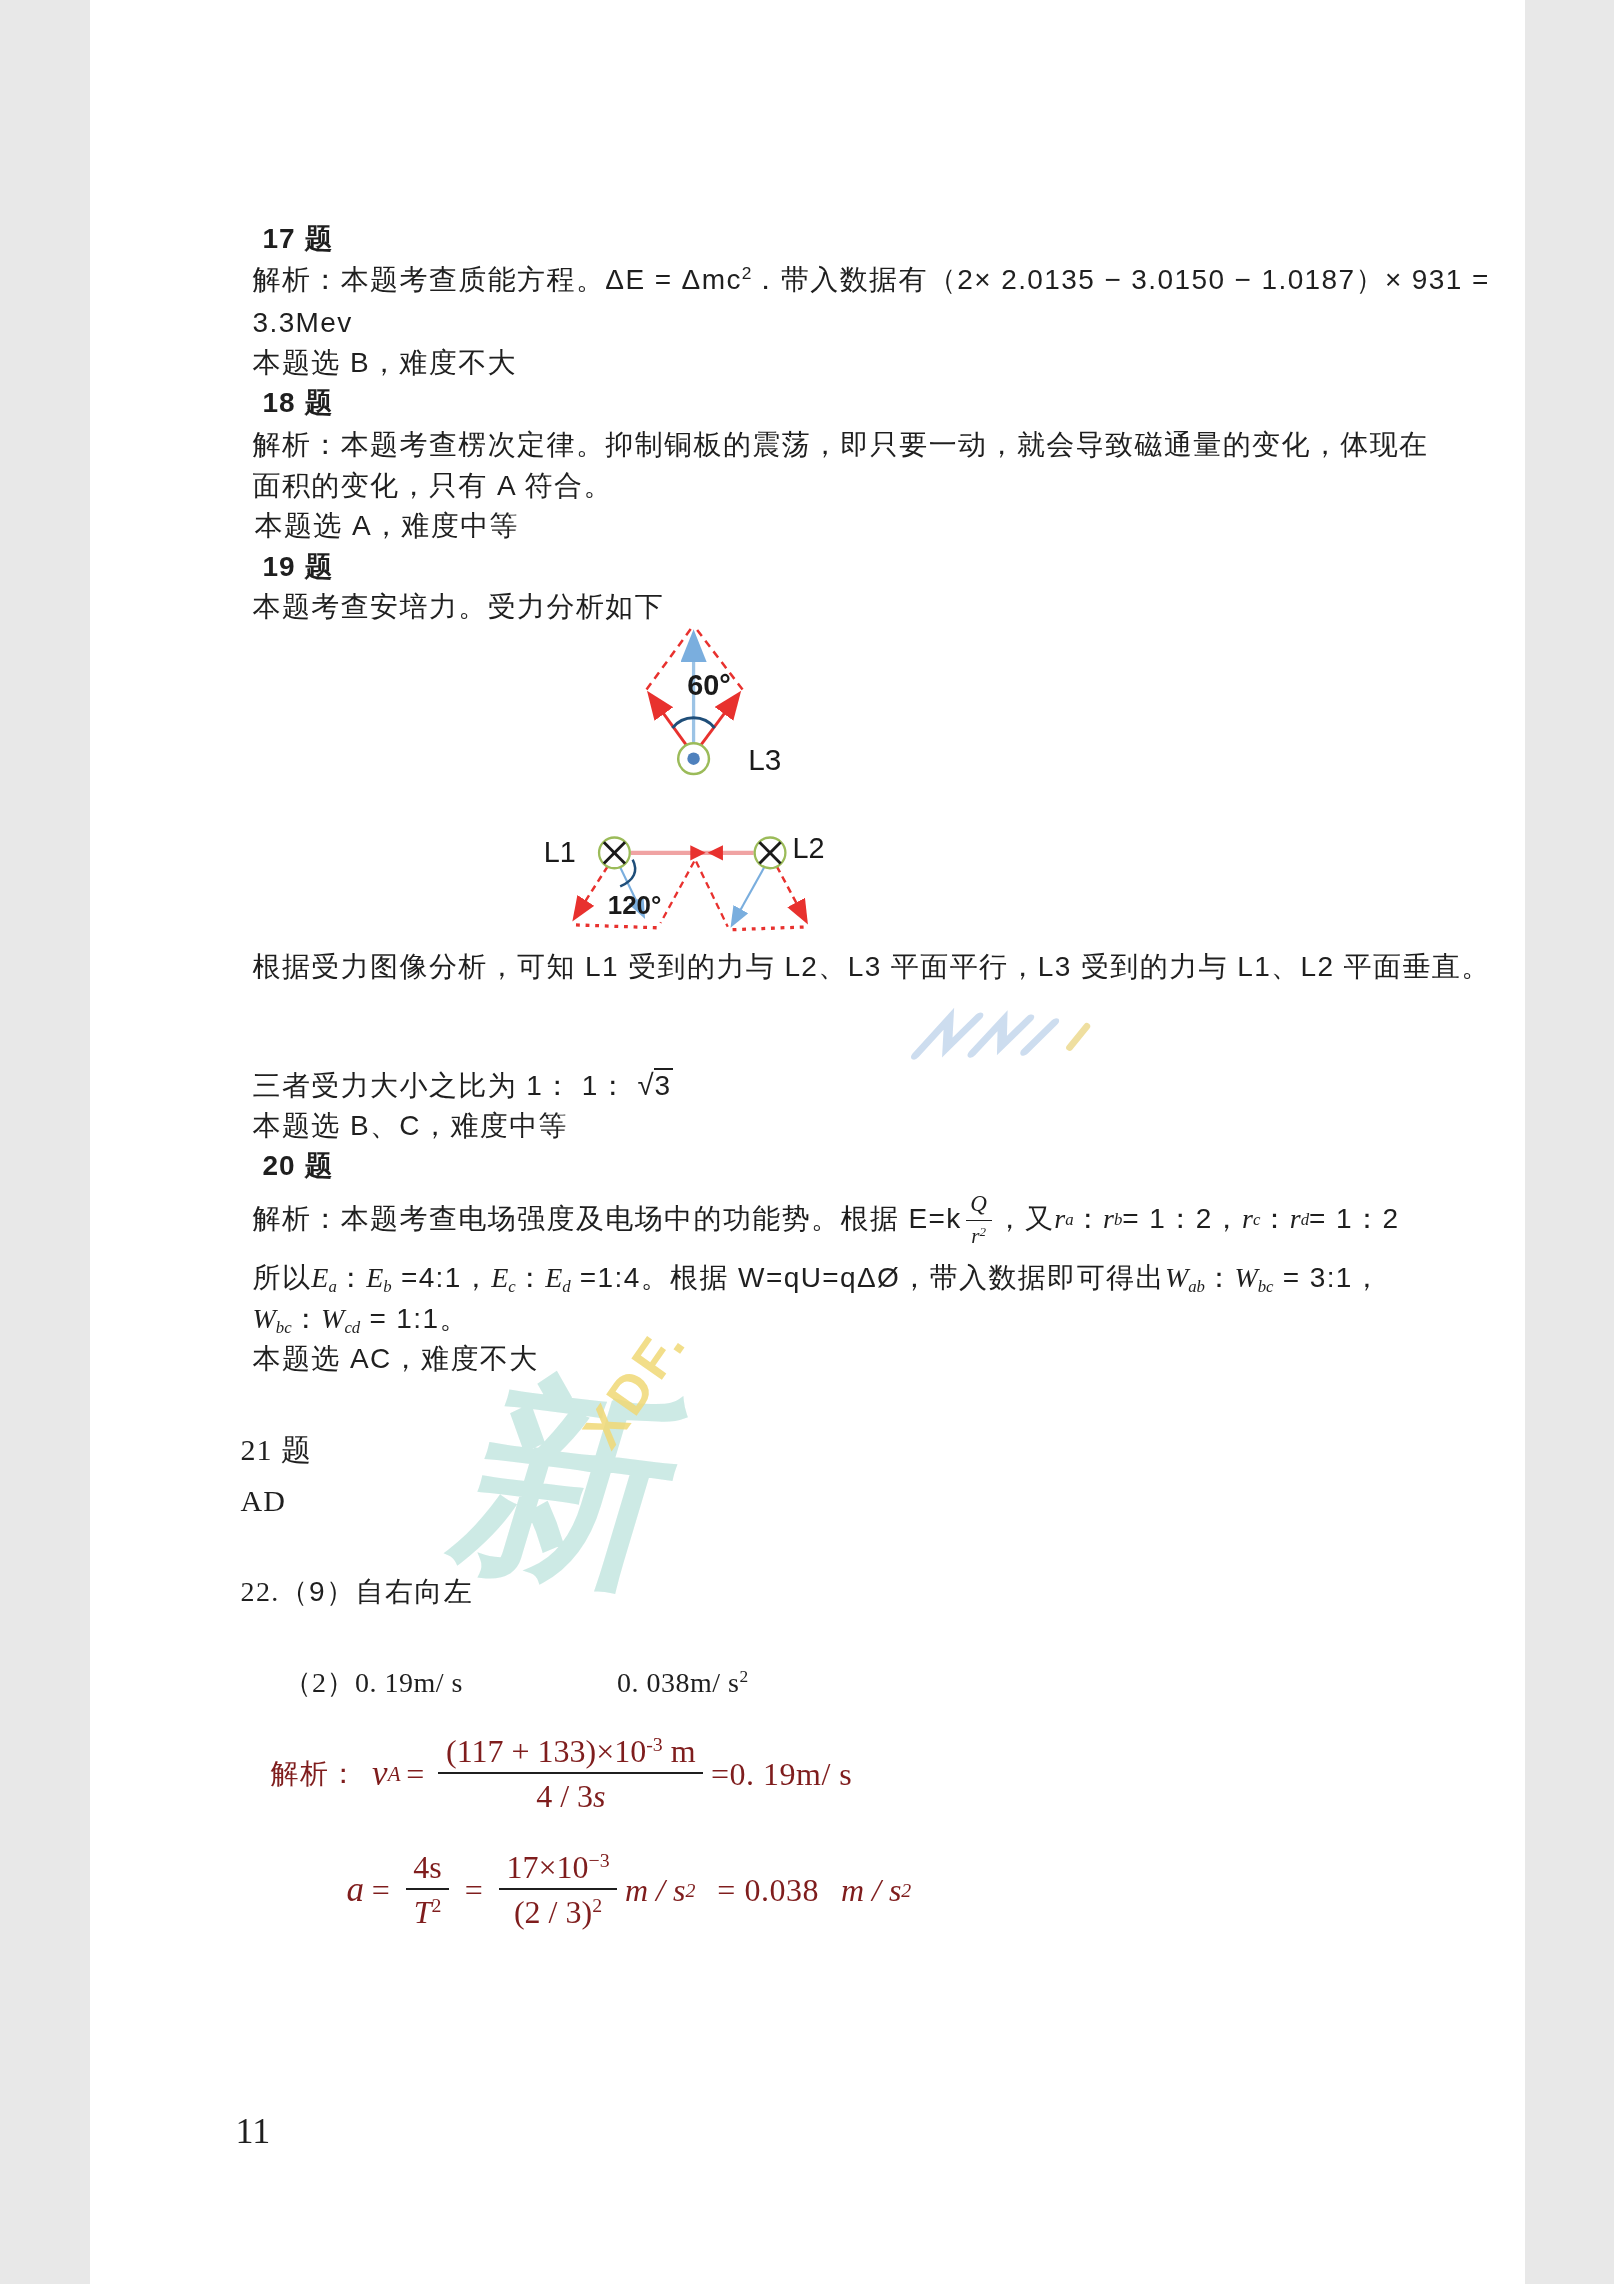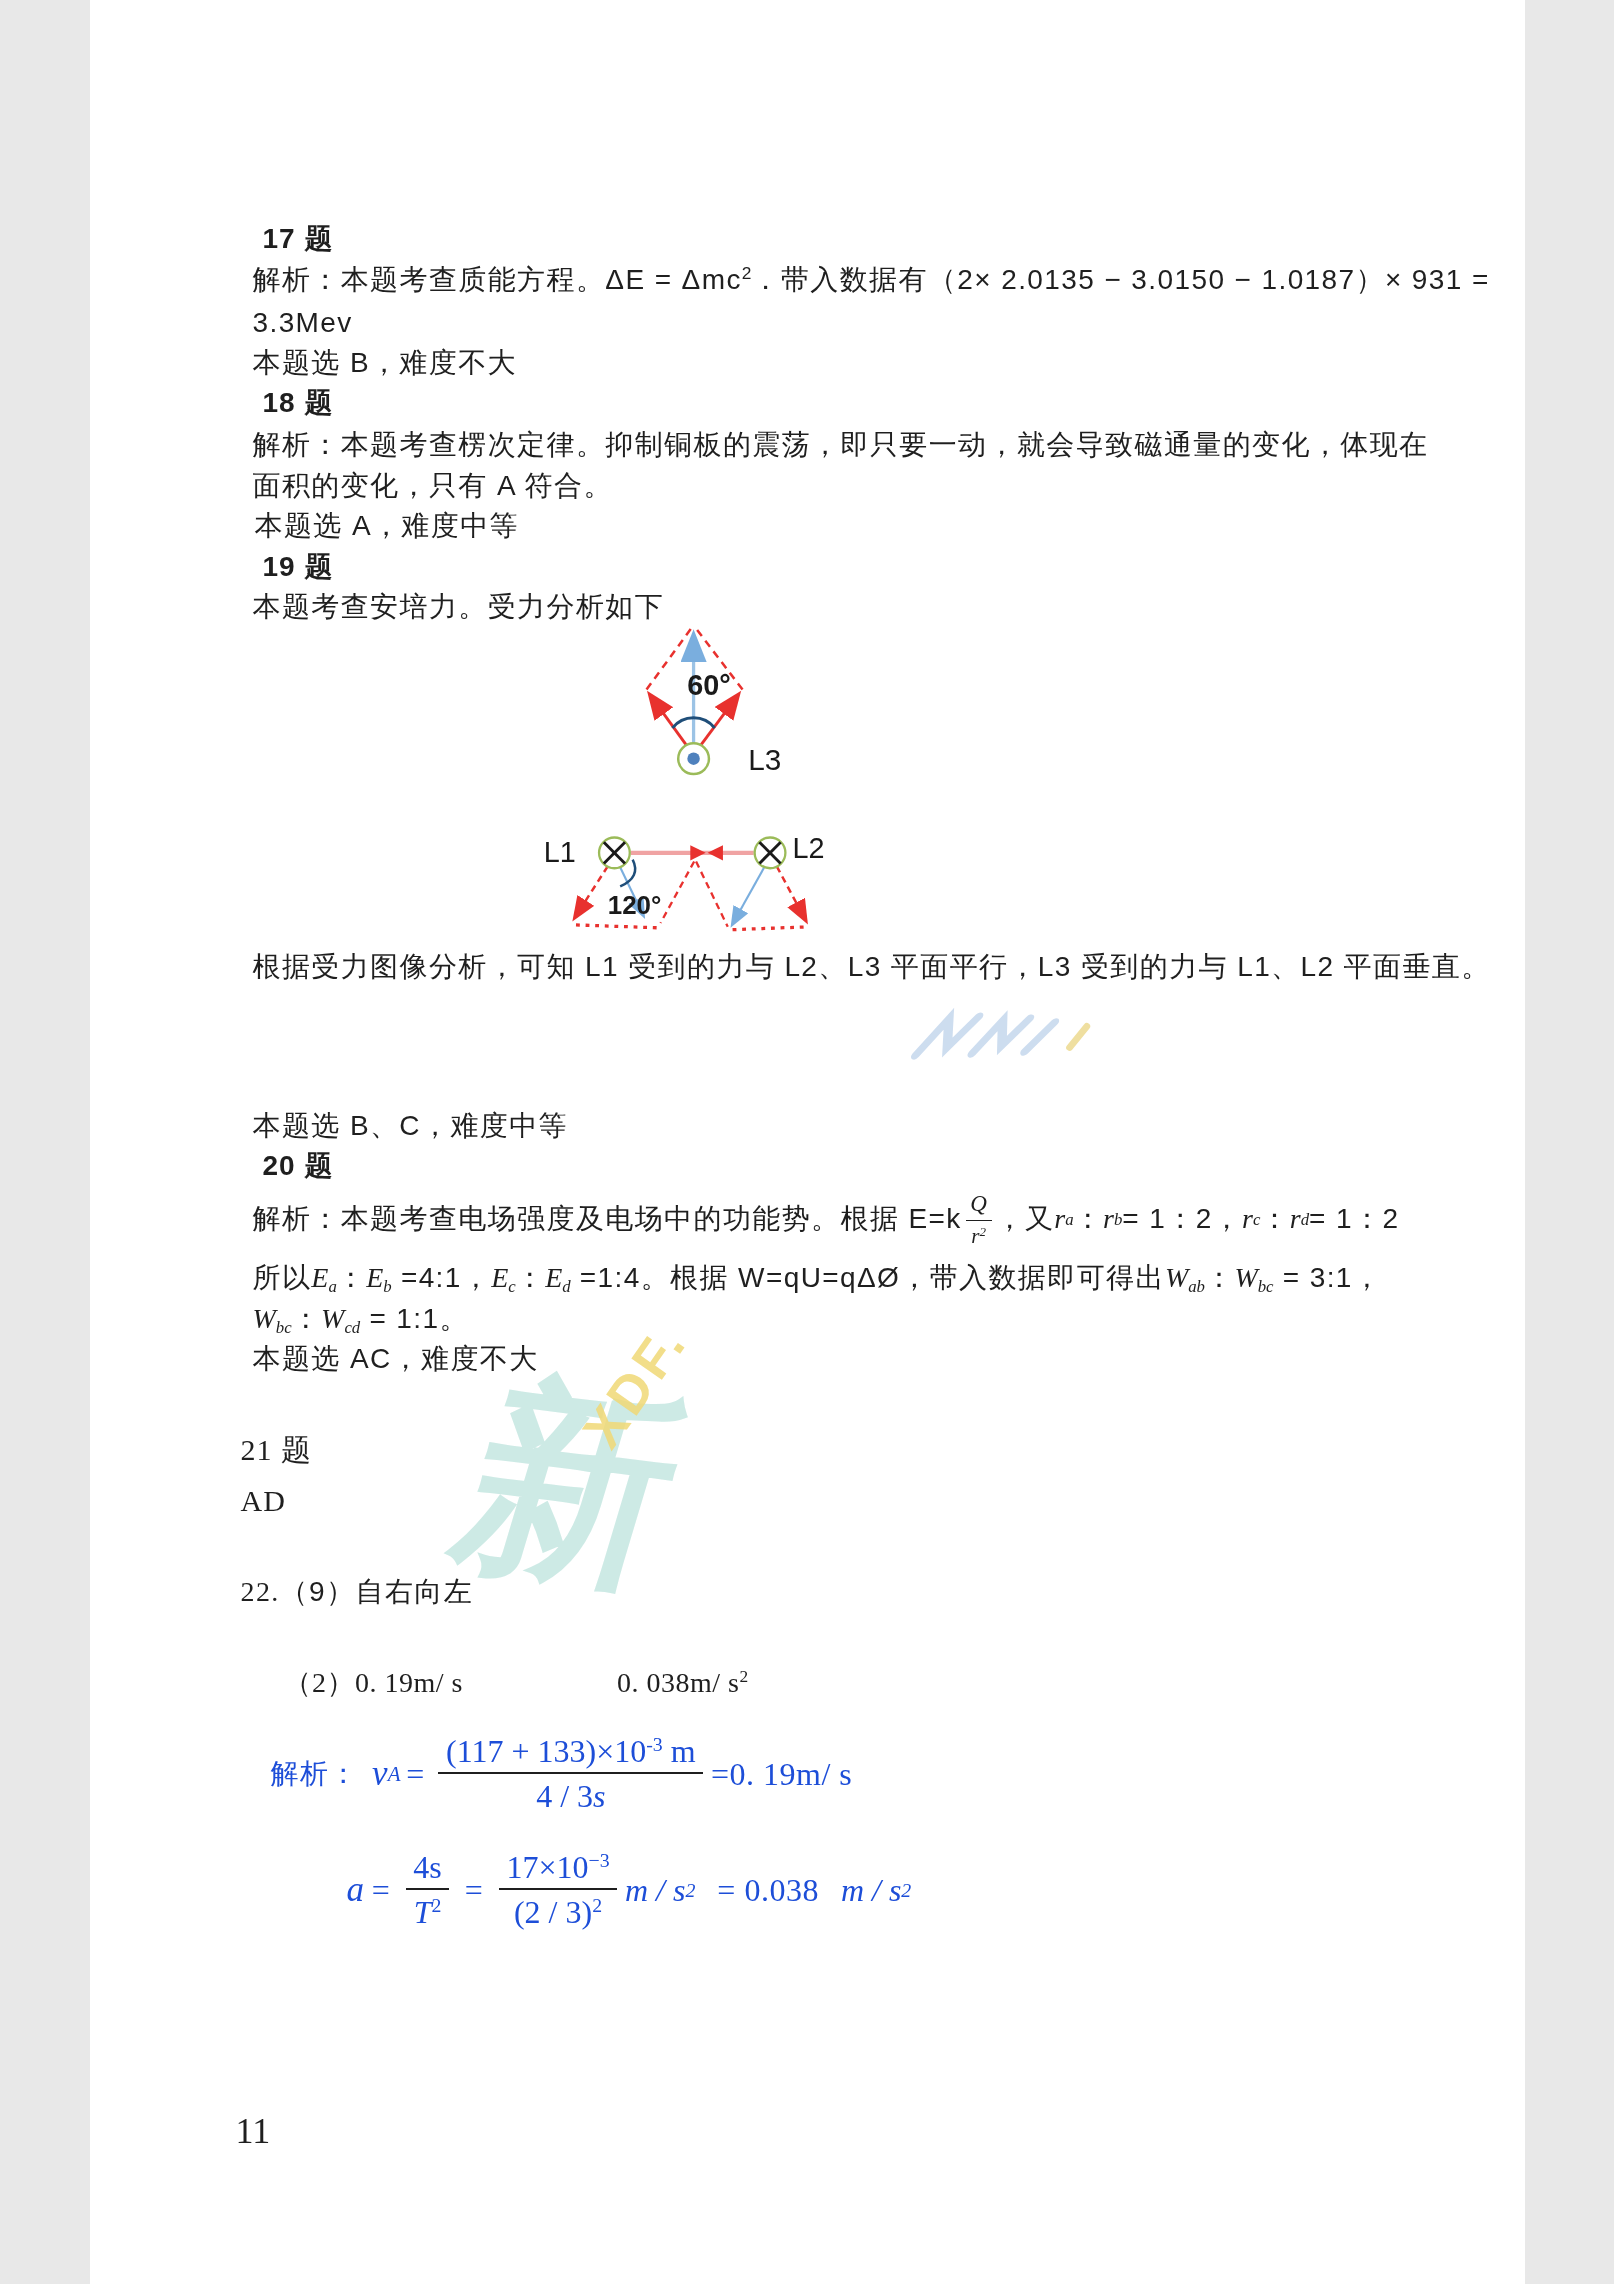--- a/index.html
+++ b/index.html
@@ -32,21 +32,21 @@
   
   .frac{display:inline-flex;flex-direction:column;align-items:center;vertical-align:middle;margin:0 7.7px;letter-spacing:0;}
   .frac .num{padding:0 7.7px 2.9px;border-bottom:2.4px solid #1f1f1f;text-align:center;}
   .frac .den{padding-top:4px;text-align:center;}
   .flexline{display:flex;align-items:center;}
   
   .sfrac{font-size:23px;font-family:"Liberation Serif", serif;font-style:italic;margin:0 3.8px;}
   .sfrac .num{padding:0 4.8px 1.9px;border-bottom:1.9px solid #1f1f1f;}
   .sfrac .den{padding-top:1.9px;font-size:21px;}
   
-  .formula{position:absolute;display:flex;align-items:center;font-family:"Liberation Serif", serif;font-size:32px;letter-spacing:0.5px;color:#1d4ed8;}
+  .formula{position:absolute;display:flex;align-items:center;font-family:"Liberation Serif", serif;font-size:32px;letter-spacing:0.5px;color:#7f1d1d;}
   .formula .cjk{font-family:"Liberation Sans", sans-serif;font-size:28px;letter-spacing:1.4px;margin-right:13.4px;}
   
   .wm-big{position:absolute;left:377px;top:1380px;width:269px;height:231px;pointer-events:none;}
   .wm-char{
     display:inline-block;
     font-size:209px;font-weight:bold;line-height:1;
     color:rgba(130,202,190,0.40);
     transform:skewX(-10deg) rotate(7deg);
   }
   .wm-xdf{
@@ -152,20 +152,21 @@
         <path d="M46 50 L62 12 L75 42 L92 10"></path>
         <path d="M104 48 L119 14 L131 40 L146 12"></path>
         <path d="M158 46 L174 16"></path>
       </g>
       <g stroke="#ecd98f" stroke-width="7" fill="none" opacity="0.85" stroke-linecap="round">
         <path d="M182 42 L200 20"></path>
       </g>
     </svg>
   </div>
 
+  <div class="t" style="left:163px;top:1066px"><span>三者受力大小之比为 1： 1： </span><span class="sqrt"><span class="rad">√</span><span class="vinc">3</span></span></div>
   <div class="t" style="left:163px;top:1108px">本题选 B、C，难度中等</div>
 
   <div class="t h" style="left:173px;top:1148px">20 题</div>
 
   <div class="t flexline" style="left:163px;top:1189px;height:61px">
     <span>解析：本题考查电场强度及电场中的功能势。根据 E=k</span>
       <span class="frac sfrac">
         <span class="num">Q</span>
         <span class="den"><span>r</span><sup class="small">2</sup></span>
       </span>

